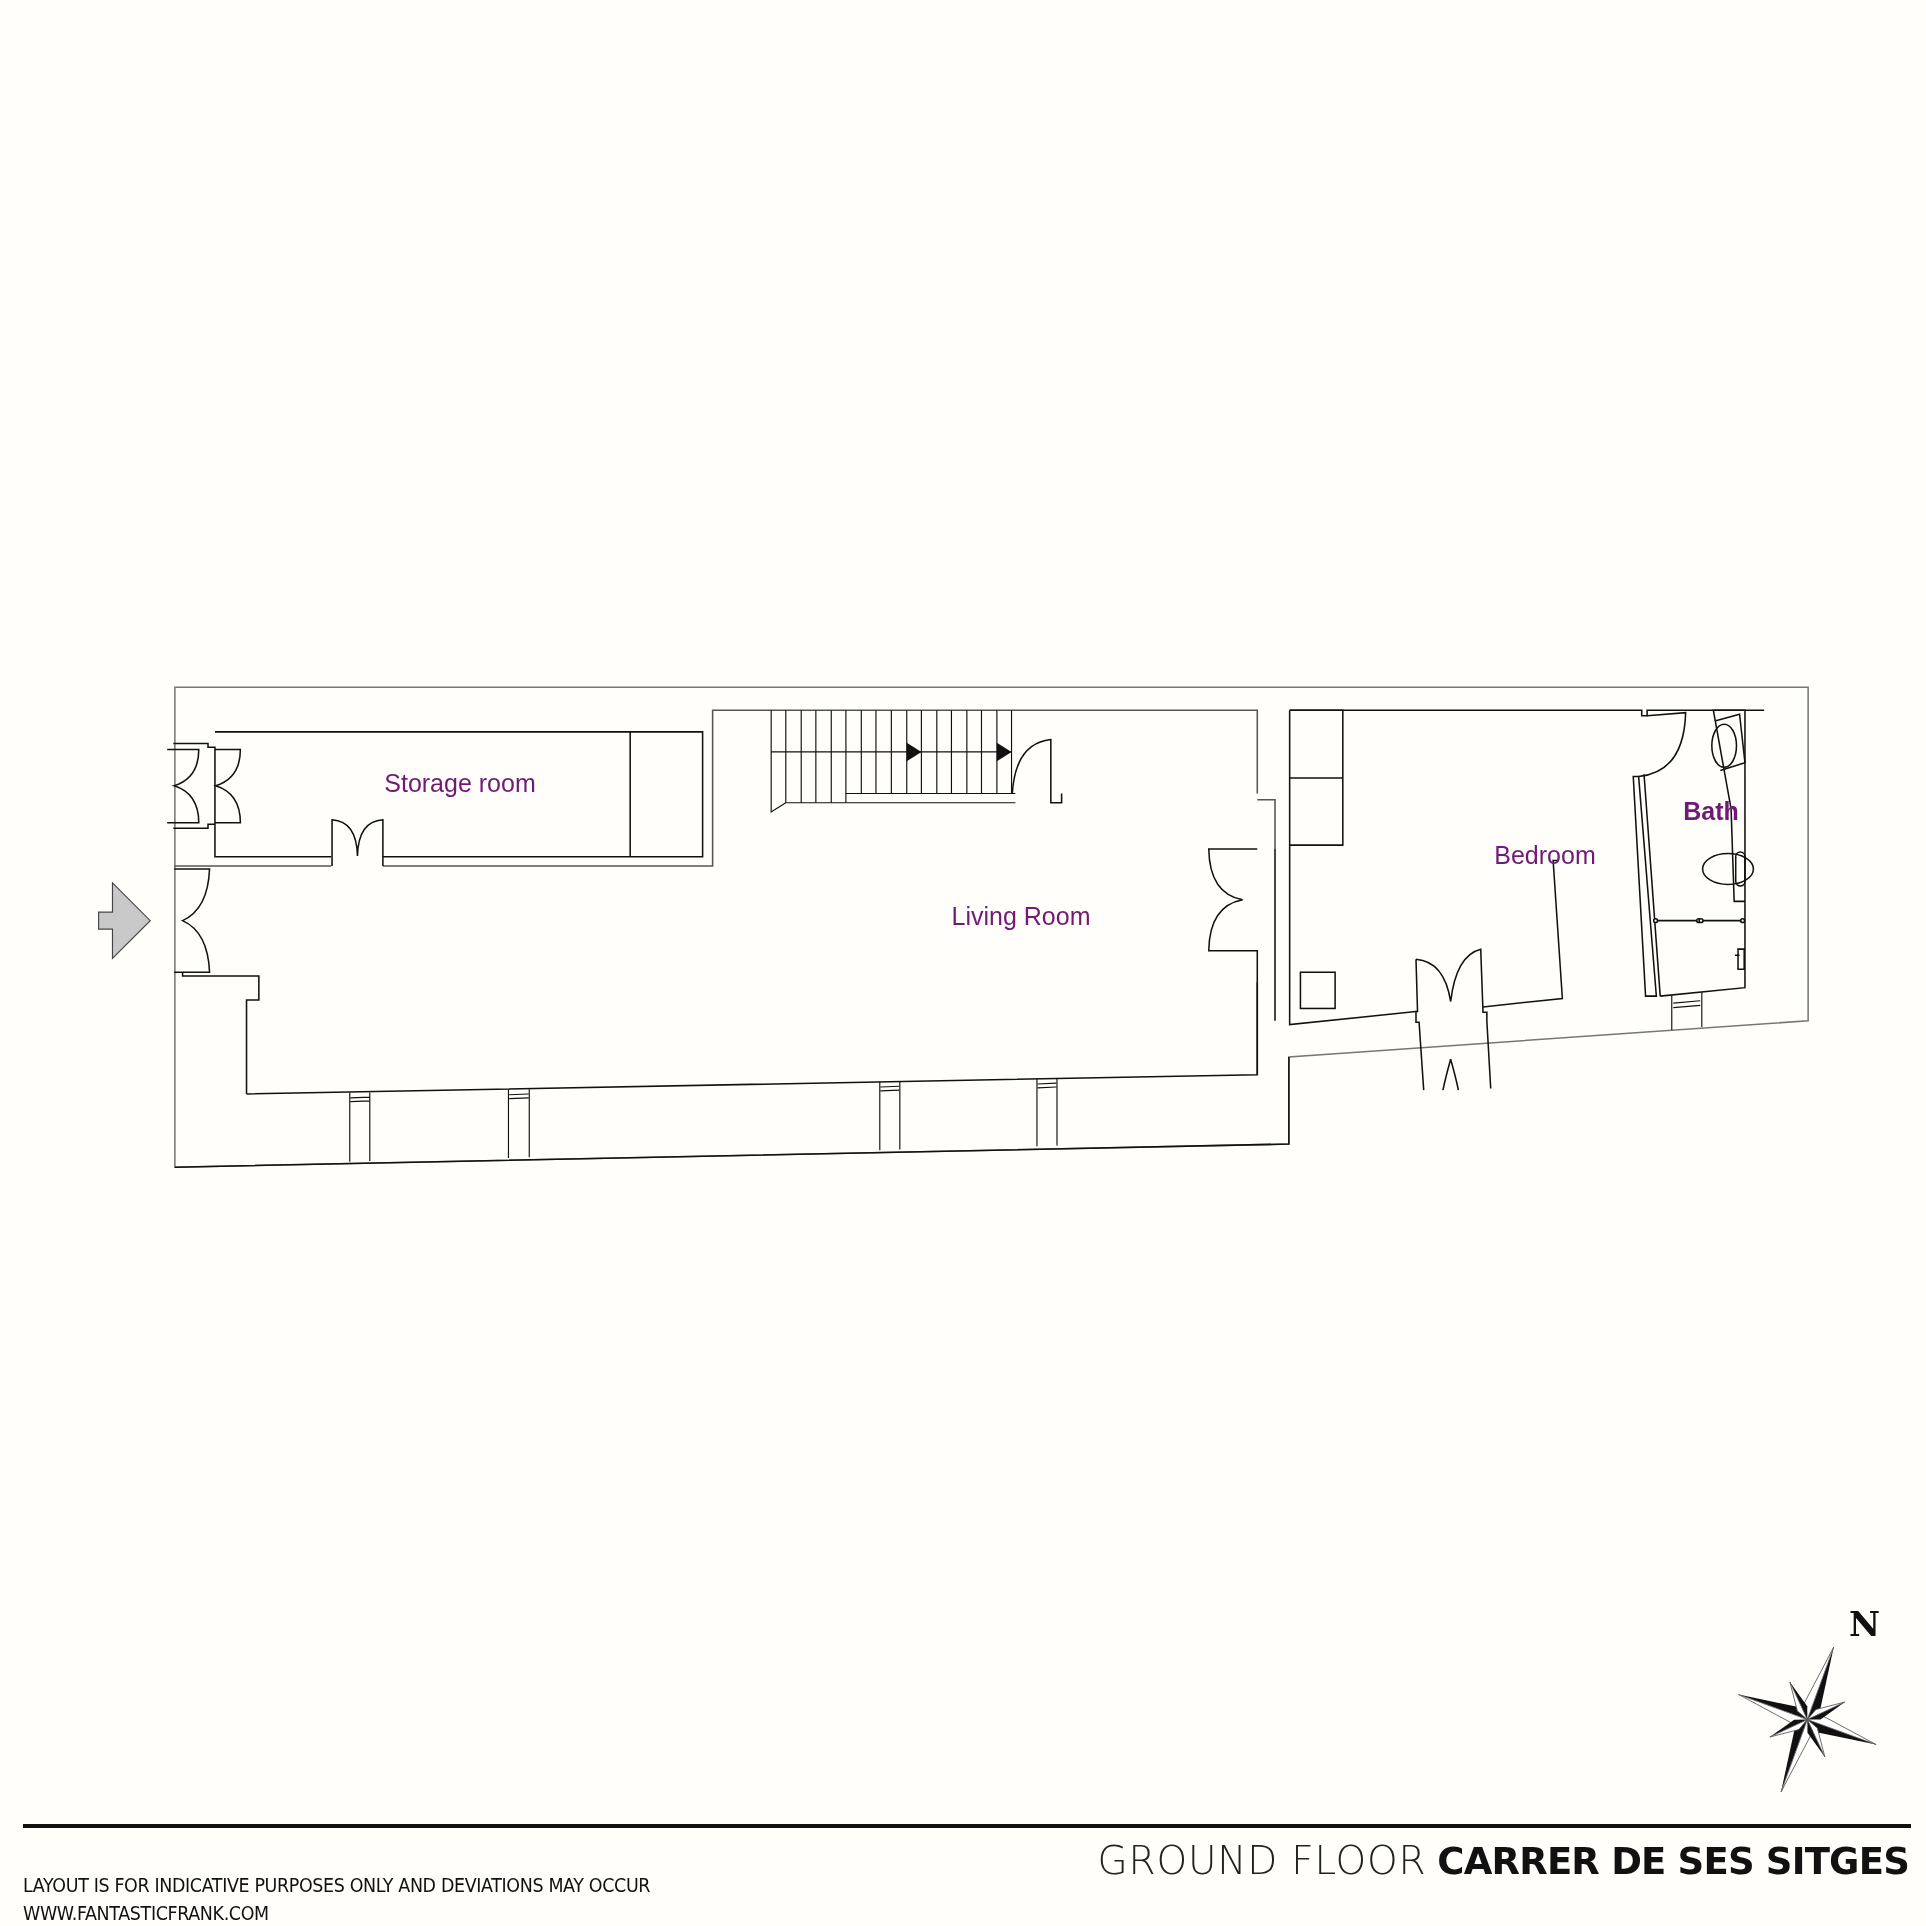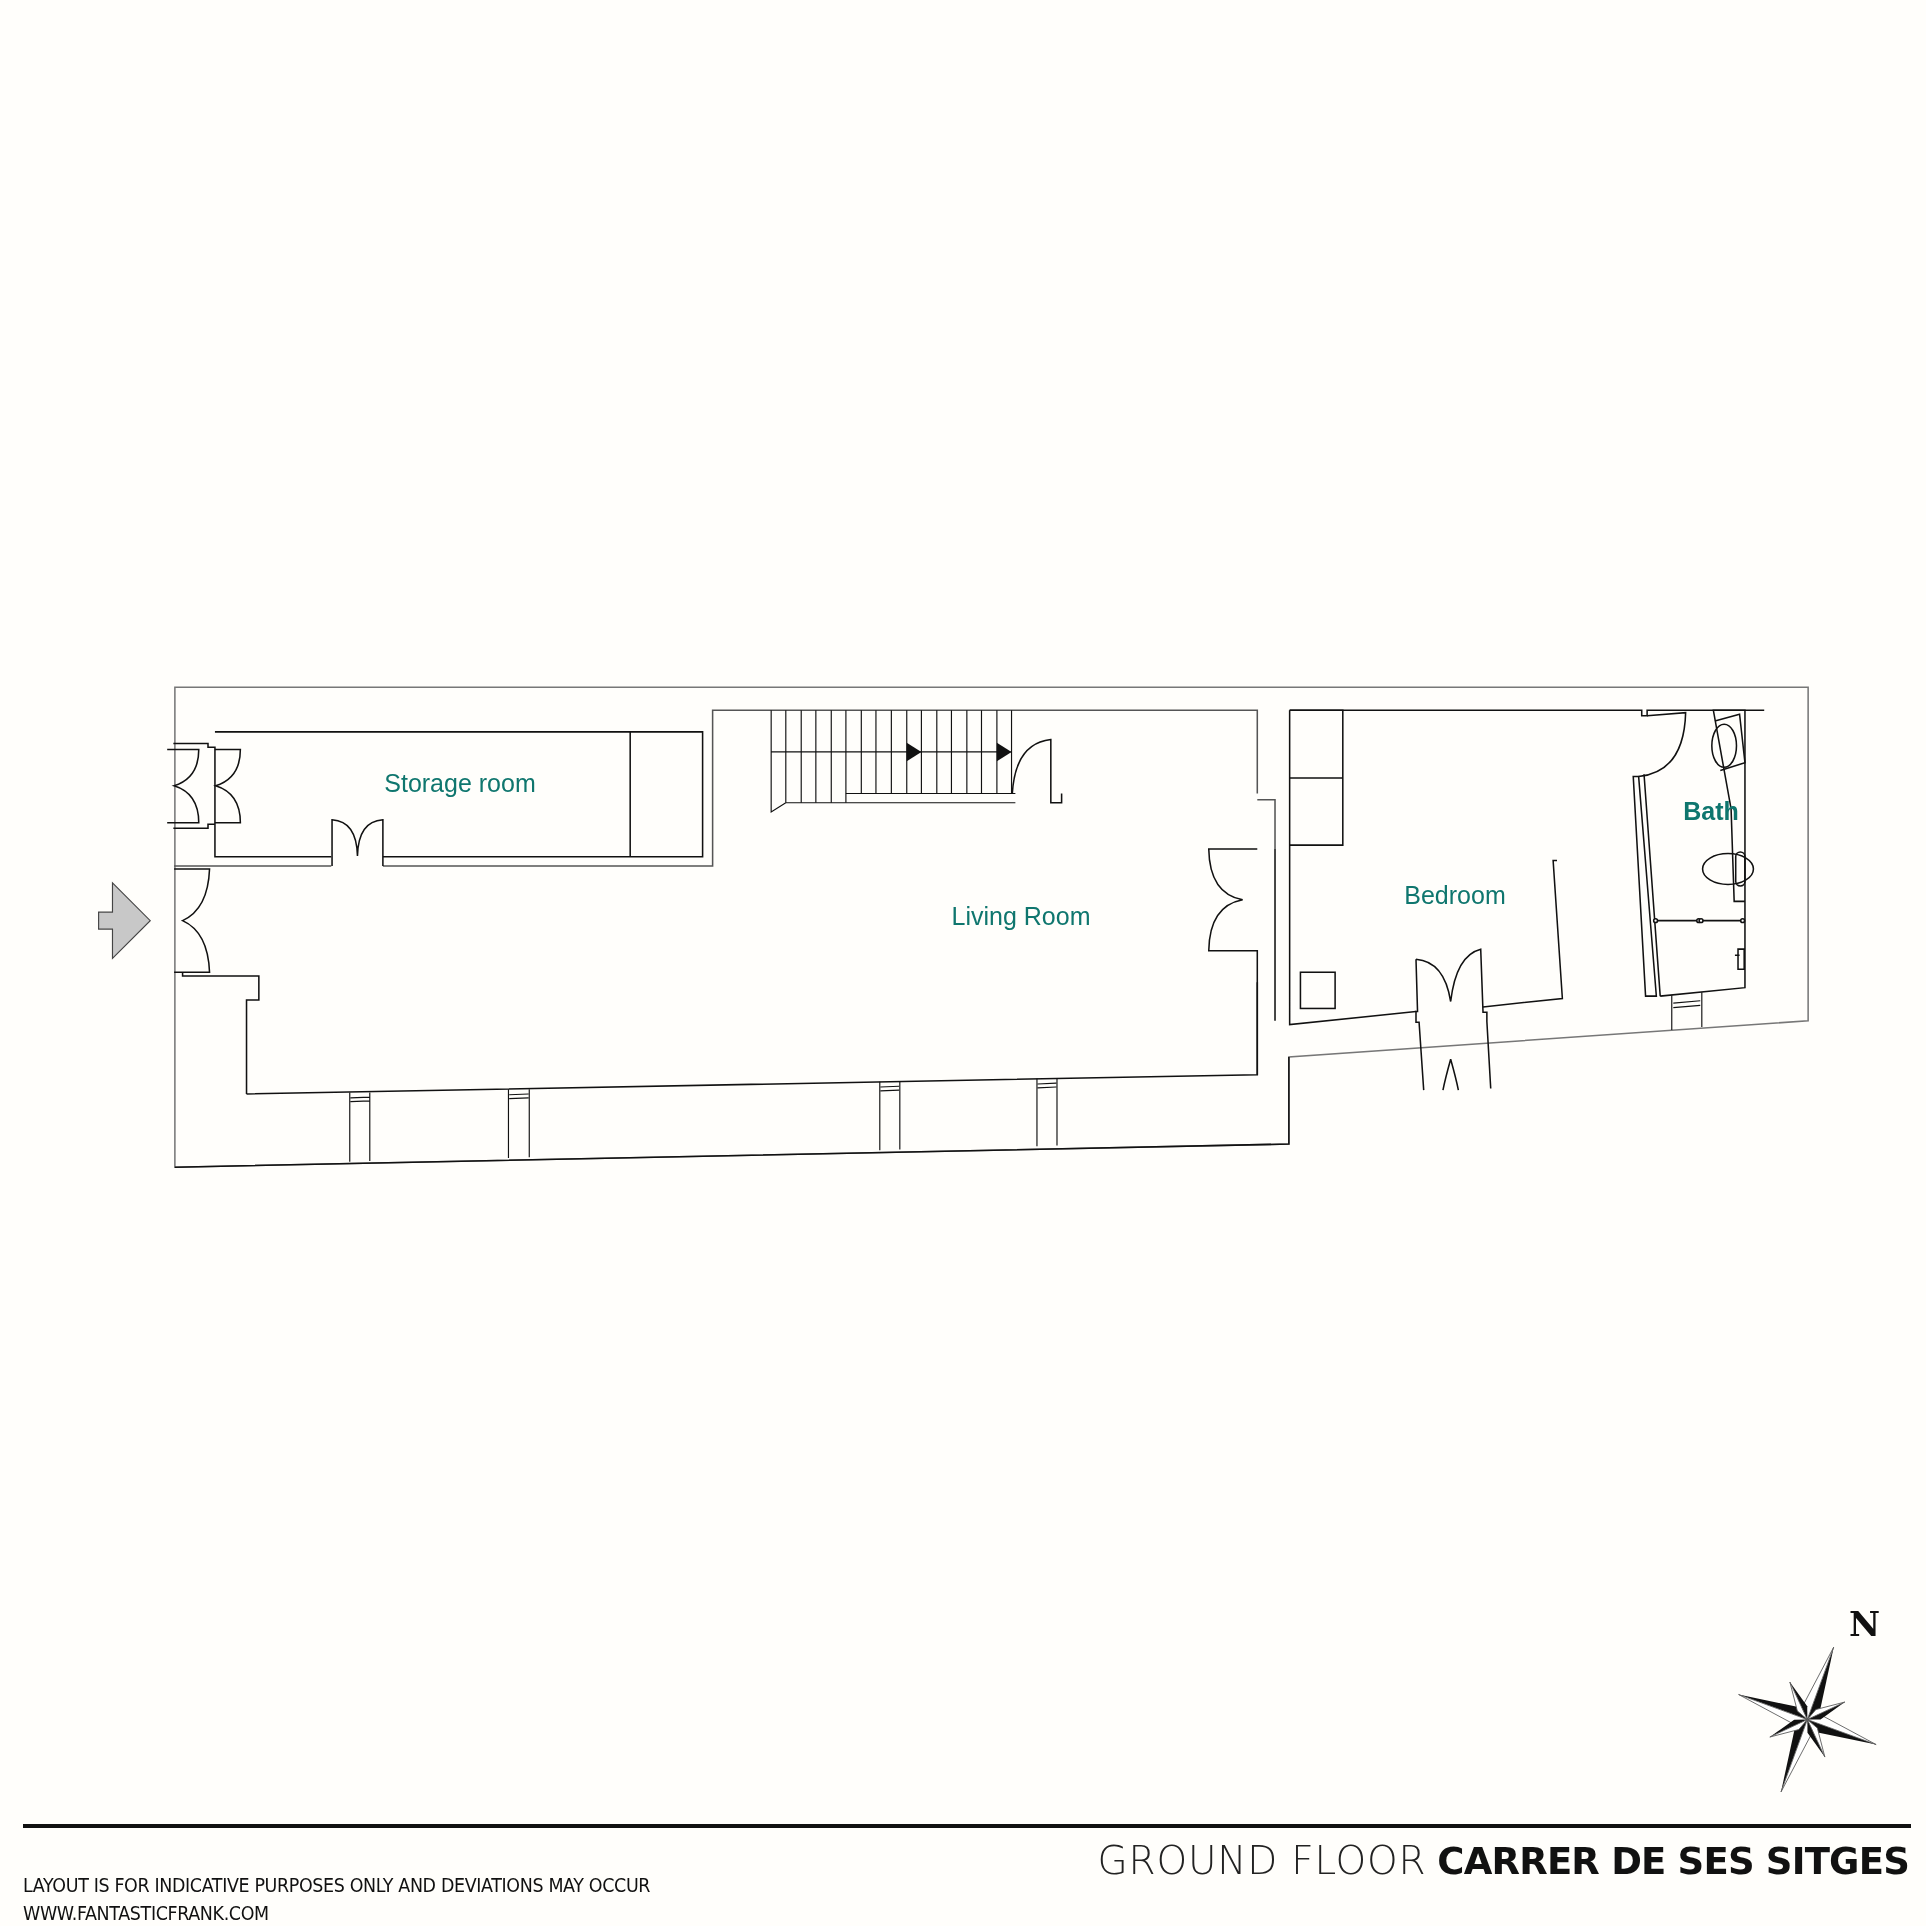--- a/index.html
+++ b/index.html
@@ -1,18 +1,18 @@
 <!DOCTYPE html>
 <html style="font-size:12.3px"><head>
   <meta charset="utf-8">
   <style>
     html, body { margin: 0; padding: 0; background: #fffefb; }
     body { width: 1926px; height: 1926px; position: relative; overflow: hidden; font-family: "Liberation Sans", sans-serif; }
     #plan { position: absolute; left: 0; top: 0; width: 1926px; height: 1926px; }
-    .room-label { position: absolute; font-family: "Liberation Sans", sans-serif; font-size: 25px; color: #0f766e; transform: translate(-50%, -50%); white-space: nowrap; }
+    .room-label { position: absolute; font-family: "Liberation Sans", sans-serif; font-size: 25px; color: #701a75; transform: translate(-50%, -50%); white-space: nowrap; }
     .footer-rule { position: absolute; left: 23px; top: 1824px; width: 1888px; height: 3.9px; background: #111; }
     .disclaimer { position: absolute; left: 23px; top: 1874px; font-family: "DejaVu Sans", sans-serif; font-size: 19px; color: #111; letter-spacing: -0.4px; transform: scaleX(0.92); transform-origin: left center; }
     .website { position: absolute; left: 23px; top: 1902px; font-family: "DejaVu Sans", sans-serif; font-size: 19px; color: #111; letter-spacing: -0.4px; transform: scaleX(0.92); transform-origin: left center; }
     .title-wrap { position: absolute; right: 17px; top: 1838px; white-space: nowrap; }
     .floor-name { font-family: "DejaVu Sans", sans-serif; font-weight: 200; font-size: 39px; color: #222; letter-spacing: 0.8px; }
     .address { font-family: "DejaVu Sans", sans-serif; font-weight: bold; font-size: 37px; color: #111; margin-left: 10.8px; letter-spacing: -0.8px; }
     .north-label { position: absolute; left: 1849px; top: 1604px; font-family: "DejaVu Serif", serif; font-weight: bold; font-size: 34px; color: #111; }
   </style>
 </head>
 <body>
@@ -100,21 +100,21 @@
     <polygon fill="#fff" stroke="#555" stroke-width="1" points="38,38 16,6 0,0"></polygon>
     <polygon fill="#111" points="38,-38 16,-6 0,0"></polygon>
     <polygon fill="#fff" stroke="#555" stroke-width="1" points="38,-38 6,-16 0,0"></polygon>
     <polygon fill="#111" points="-38,38 -16,6 0,0"></polygon>
     <polygon fill="#fff" stroke="#555" stroke-width="1" points="-38,38 -6,16 0,0"></polygon>
   </g>
 </svg>
 
 <div class="room-label" style="left:460px; top:783px;">Storage room</div>
 <div class="room-label" style="left:1021px; top:916px;">Living Room</div>
-<div class="room-label" style="left:1455px; top:855px;margin-top:40px;">Bedroom</div>
+<div class="room-label" style="left:1545px; top:855px;">Bedroom</div>
 <div class="room-label" style="left:1711px; top:811px;font-weight:bold;">Bath</div>
 
 <div class="north-label">N</div>
 
 <div class="footer-rule"></div>
 <div class="disclaimer">LAYOUT IS FOR INDICATIVE PURPOSES ONLY AND DEVIATIONS MAY OCCUR</div>
 <div class="website">WWW.FANTASTICFRANK.COM</div>
 <div class="title-wrap">
   <span class="floor-name">GROUND FLOOR</span><span class="address">CARRER DE SES SITGES</span>
 </div>

